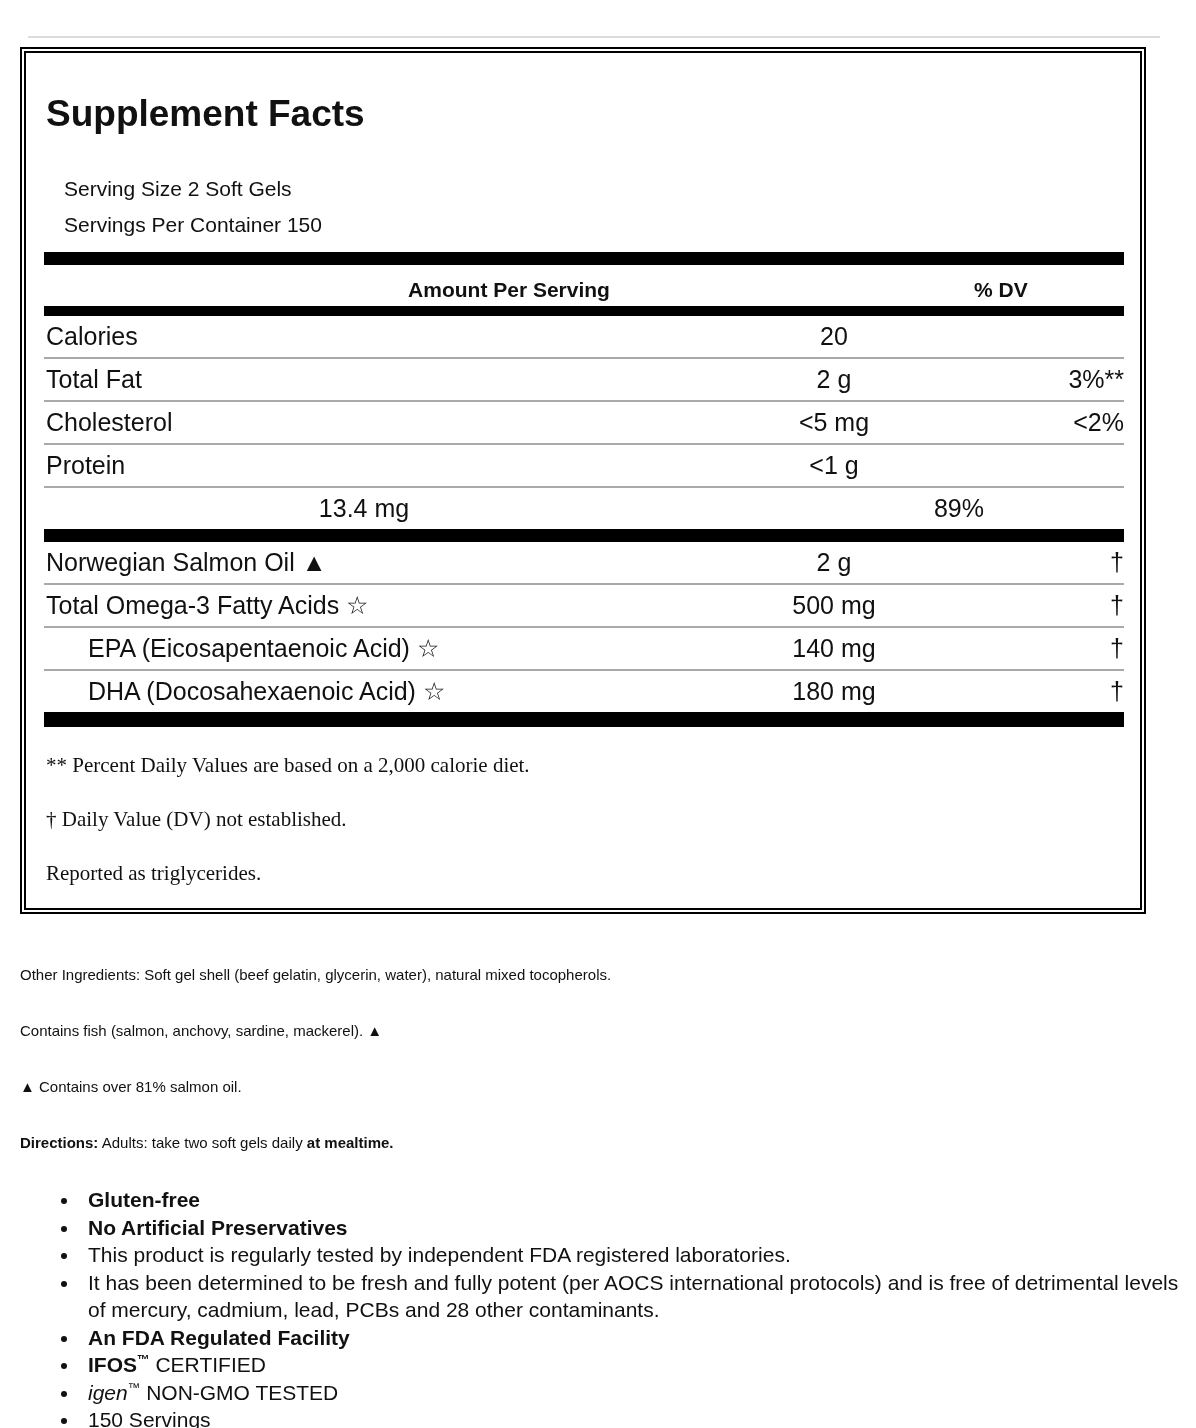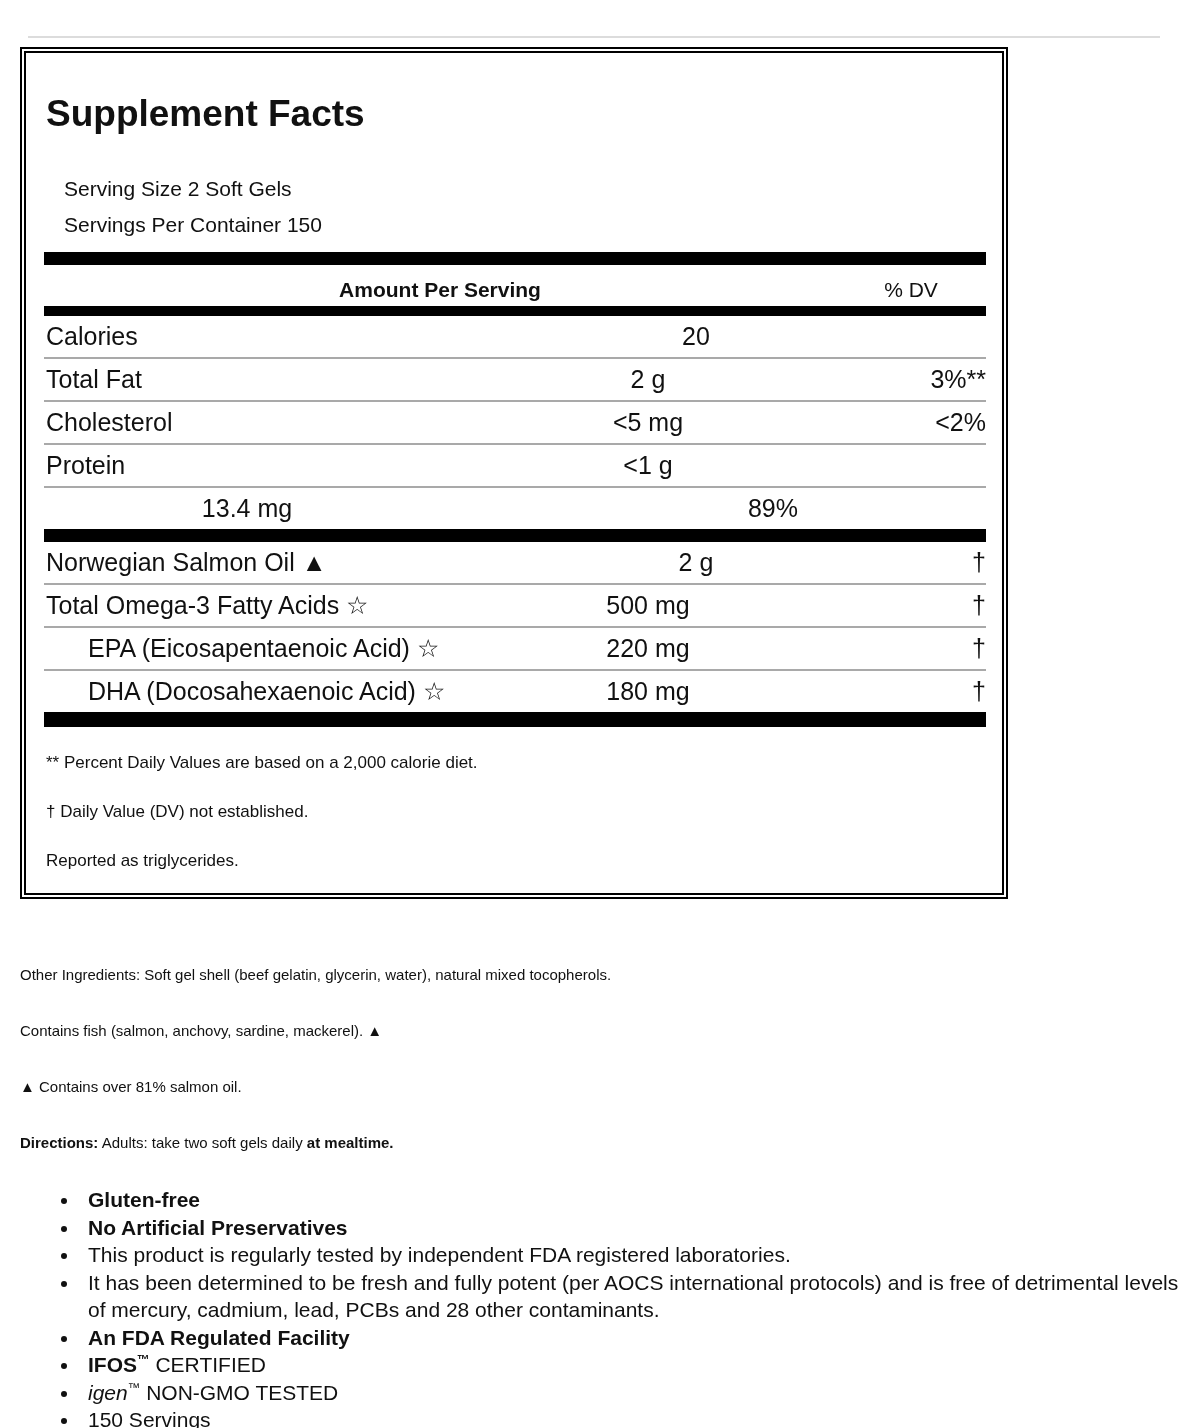--- a/index.html
+++ b/index.html
@@ -9,21 +9,21 @@
     font-family: "Liberation Sans", sans-serif;
     color: #111;
     position: relative;
   }
   .artifact-line {
     position: absolute; top: 36px; left: 28px; right: 36px; height: 2px;
     background: #dcdcdc;
   }
   
   .facts-outer {
-    position: absolute; top: 47px; left: 20px; width: 988px;
+    position: absolute; top: 47px; left: 20px; width: 1126px;
     border: 2px solid #000; padding: 2px; background: #fff;
   }
   .facts-inner {
     border: 2px solid #000;
     padding: 16px 16px 22px 18px;
   }
   .title {
     font-size: 37px; font-weight: bold; letter-spacing: 0px;
     margin: 24px 0 36px 2px;
   }
@@ -31,33 +31,33 @@
   .bar { background: #000; width: 100%; }
   .bar-13 { height: 13px; margin-top: 9px; }
   .bar-10 { height: 10px; }
   .bar-14 { height: 13px; }
   .bar-16 { height: 15px; }
   .hdr-row {
     display: grid; grid-template-columns: 1fr 150px;
     align-items: center; padding: 13px 0 4px;
   }
   .hdr-amount { font-size: 21px; font-weight: bold; text-align: center; }
-  .hdr-dv { font-size: 21px; font-weight: normal; text-align: center; }
+  .hdr-dv { font-size: 21px; font-weight: bold; text-align: left; }
   .row {
     display: grid; grid-template-columns: 1fr 300px 140px;
     align-items: center; padding: 6px 0;
     font-size: 25px;
   }
-  .group .row + .row { border-top: 2px solid #a9a9a9; gap: 48px; }
+  .group .row + .row { border-top: 2px solid #a9a9a9; }
   .cell.name { padding-left: 2px; }
   .cell.amt  { text-align: center; }
   .cell.dv   { text-align: right; }
   .row.indent .cell.name { padding-left: 44px; }
   .footnotes { padding-top: 26px; }
-  .footnotes p { font-size: 17px; margin: 0 0 29px 2px; }
+  .footnotes p { font-size: 21px; margin: 0 0 29px 2px; font-family: Liberation Serif, serif; }
   .footnotes p:last-child { margin-bottom: 0; }
   
   .details { position: absolute; top: 932px; left: 20px; width: 1160px; }
   .details p { font-size: 15px; margin-top: 30px; line-height: 26px; }
   .b { font-weight: bold; }
   .i { font-style: italic; }
   sup { vertical-align: super; font-size: 60%; line-height: 0; }
   ul.features { margin: 30px 0 0 40px; padding-left: 20px; }
   ul.features li {
     font-size: 21px; line-height: 27.5px;
@@ -123,21 +123,21 @@
           <span class="cell amt">2 g</span>
           <span class="cell dv">†</span>
         </div>
         <div class="row">
           <span class="cell name">Total Omega-3 Fatty Acids ☆</span>
           <span class="cell amt">500 mg</span>
           <span class="cell dv">†</span>
         </div>
         <div class="row indent">
           <span class="cell name">EPA (Eicosapentaenoic Acid) ☆</span>
-          <span class="cell amt">220 mg</span>
+          <span class="cell amt">140 mg</span>
           <span class="cell dv">†</span>
         </div>
         <div class="row indent">
           <span class="cell name">DHA (Docosahexaenoic Acid) ☆</span>
           <span class="cell amt">180 mg</span>
           <span class="cell dv">†</span>
         </div>
       </div>
 
       <div class="bar bar-16"></div>

